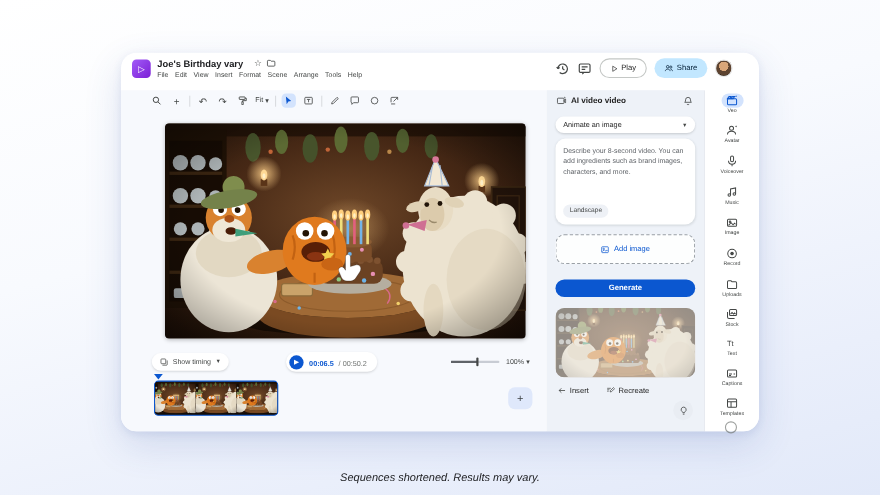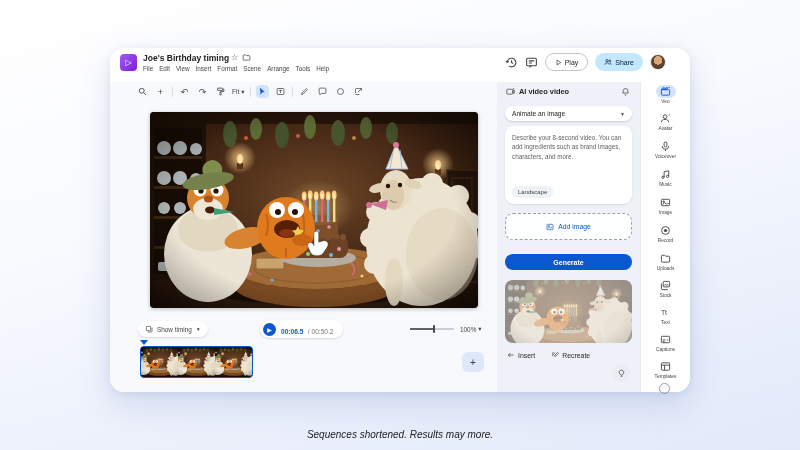--- a/index.html
+++ b/index.html
@@ -310,21 +310,21 @@
       <ellipse cx="34" cy="140" rx="9" ry="24" fill="#e4d8c0"></ellipse>
     </g>
     <rect width="328" height="196" fill="url(#vigG)"></rect>
   </symbol>
 </svg>
 
 <div class="window">
 
   <div class="hdr">
     <div class="logo">▷</div>
-    <div class="doc-title">Joe's Birthday timing</div>
+    <div class="doc-title">Joe's Birthday vary</div>
     <span class="title-ic" style="left:121px">☆</span>
     <span class="title-ic" style="left:132px">
       <svg viewBox="0 0 24 24" width="9" height="9" fill="none" stroke="currentColor" stroke-width="2">
           <path d="M3 7a2 2 0 0 1 2-2h5l2 2h7a2 2 0 0 1 2 2v8a2 2 0 0 1-2 2H5a2 2 0 0 1-2-2z"></path>
         </svg>
     </span>
     <div class="menubar">
       <span>File</span>
       <span>Edit</span>
       <span>View</span>
@@ -645,13 +645,13 @@
             </svg>
           </span>
         <span class="sb-lb">Templates</span>
       </div>
       <div class="sb-partial"></div>
     </div>
 
   </div>
 </div>
 
-<div class="caption">Sequences shortened. Results may more.</div>
+<div class="caption">Sequences shortened. Results may vary.</div>
 
 </body></html>

